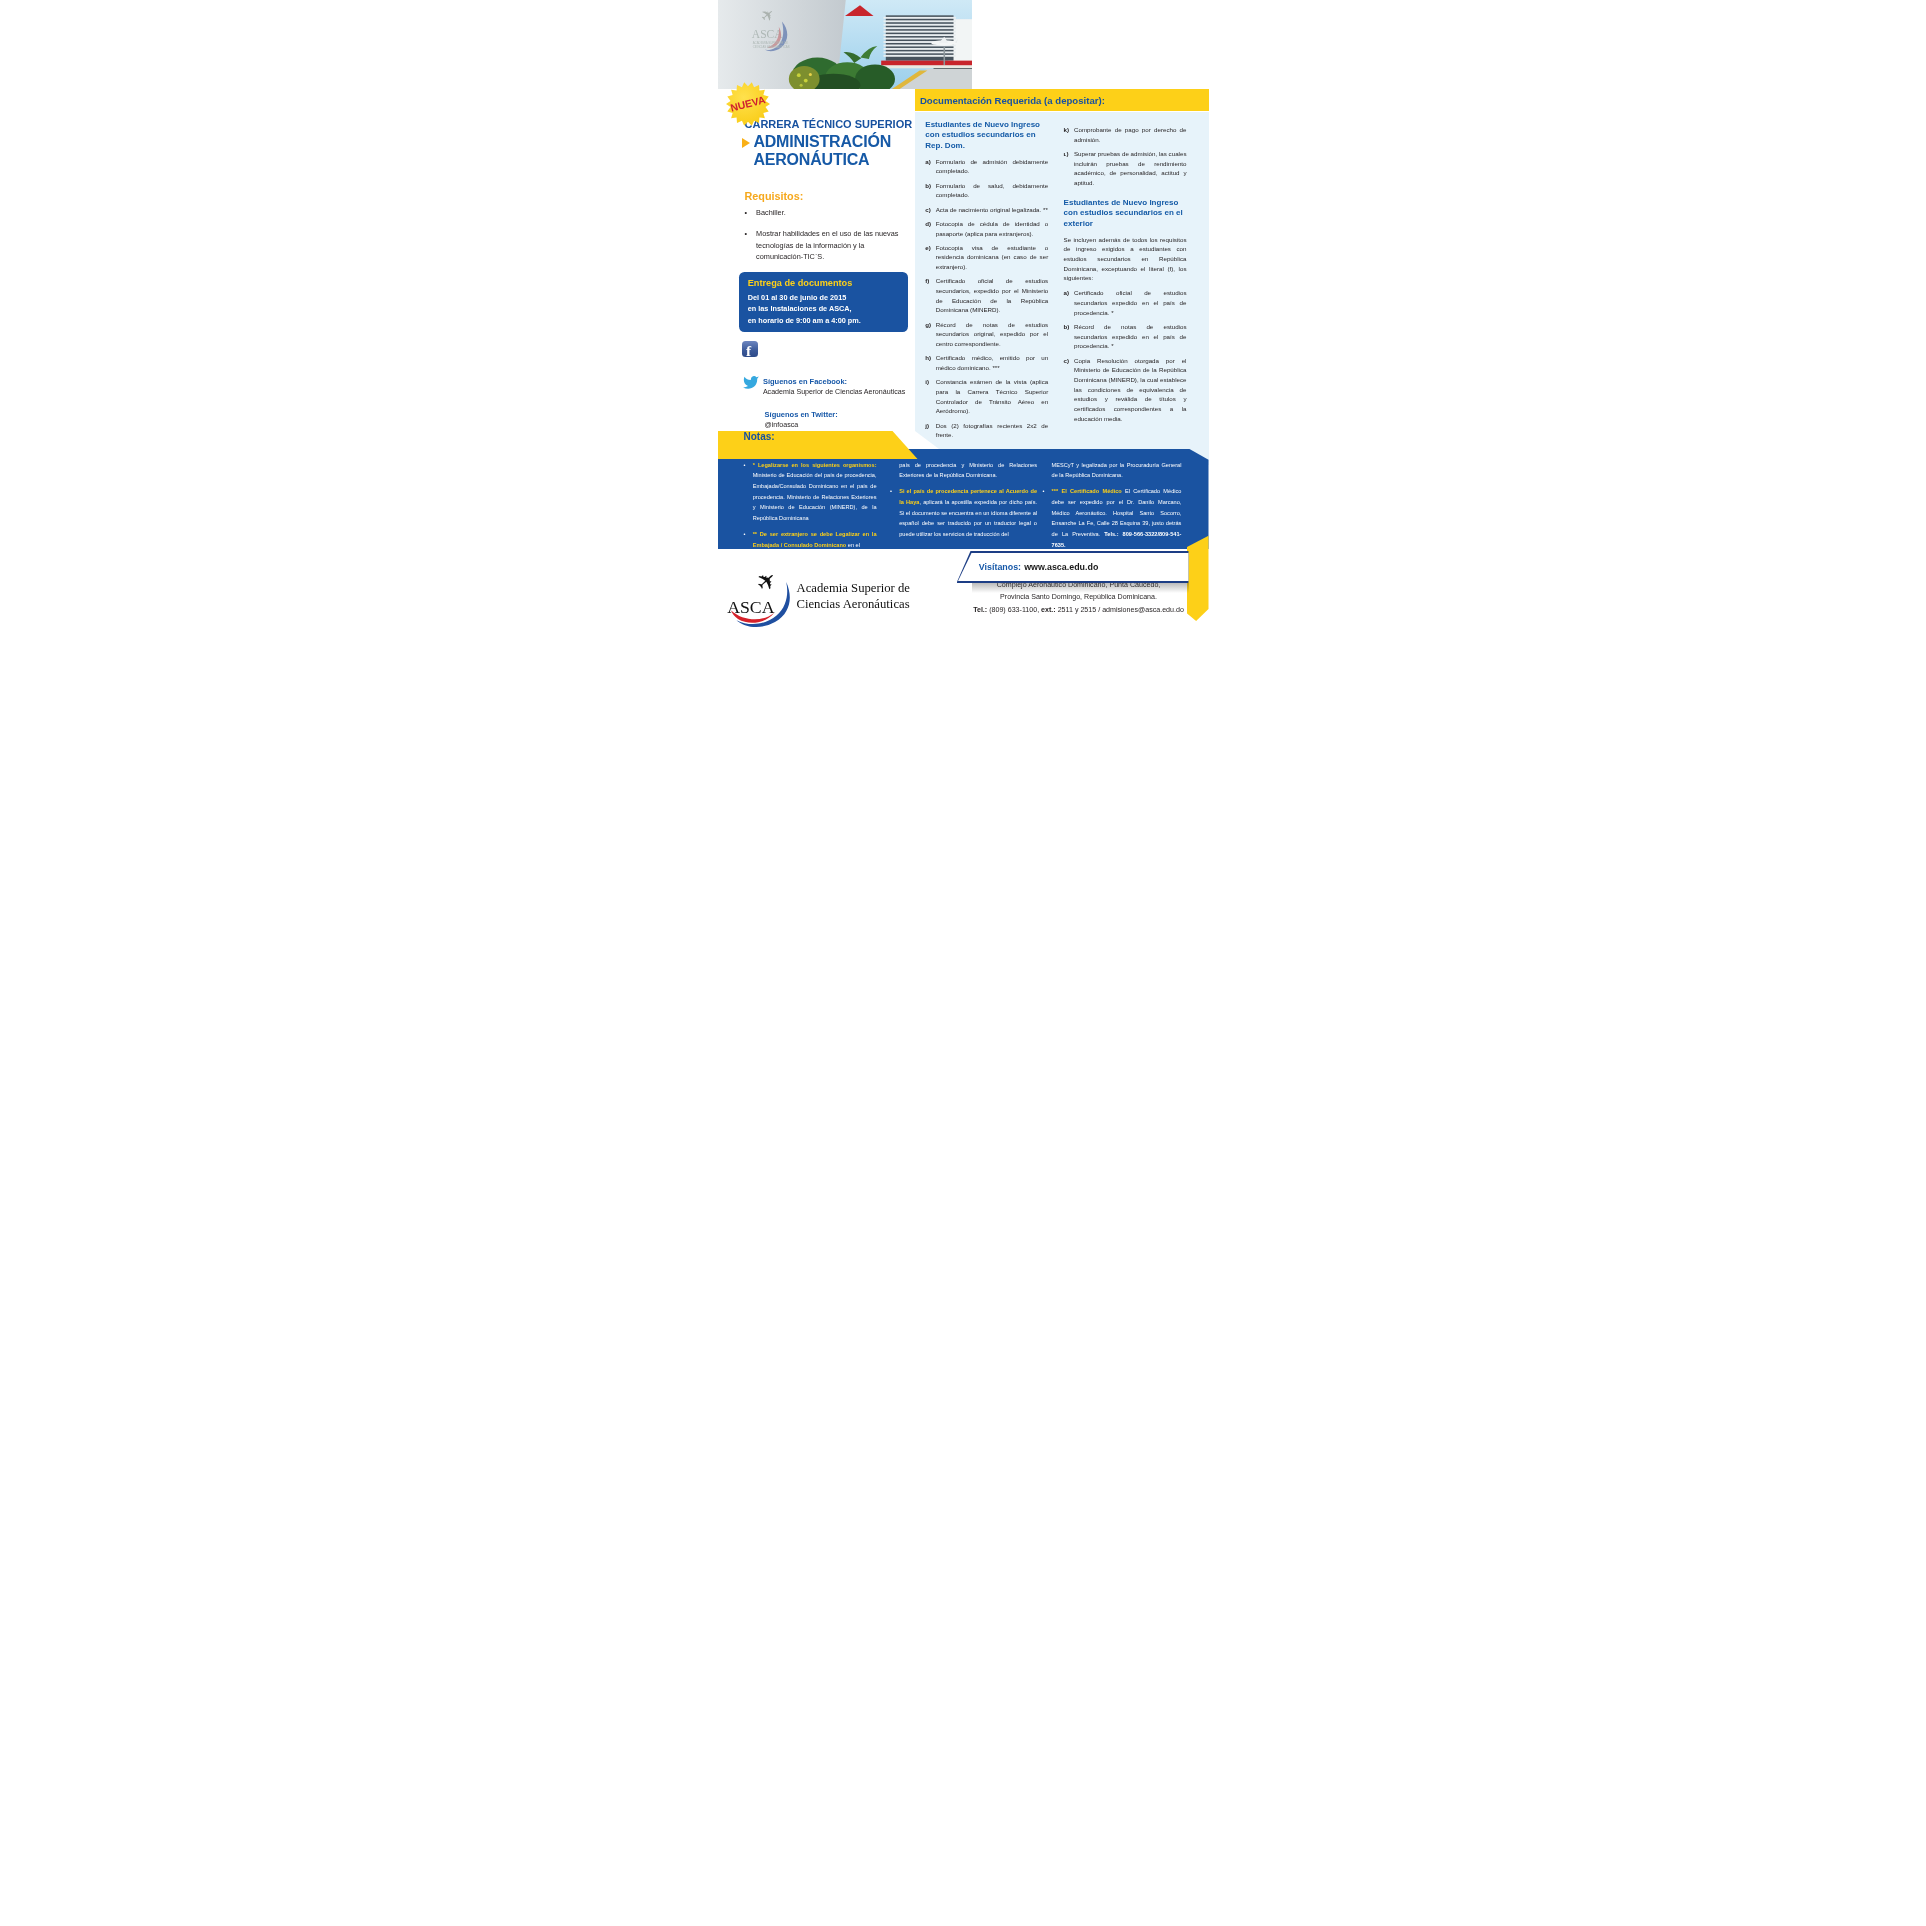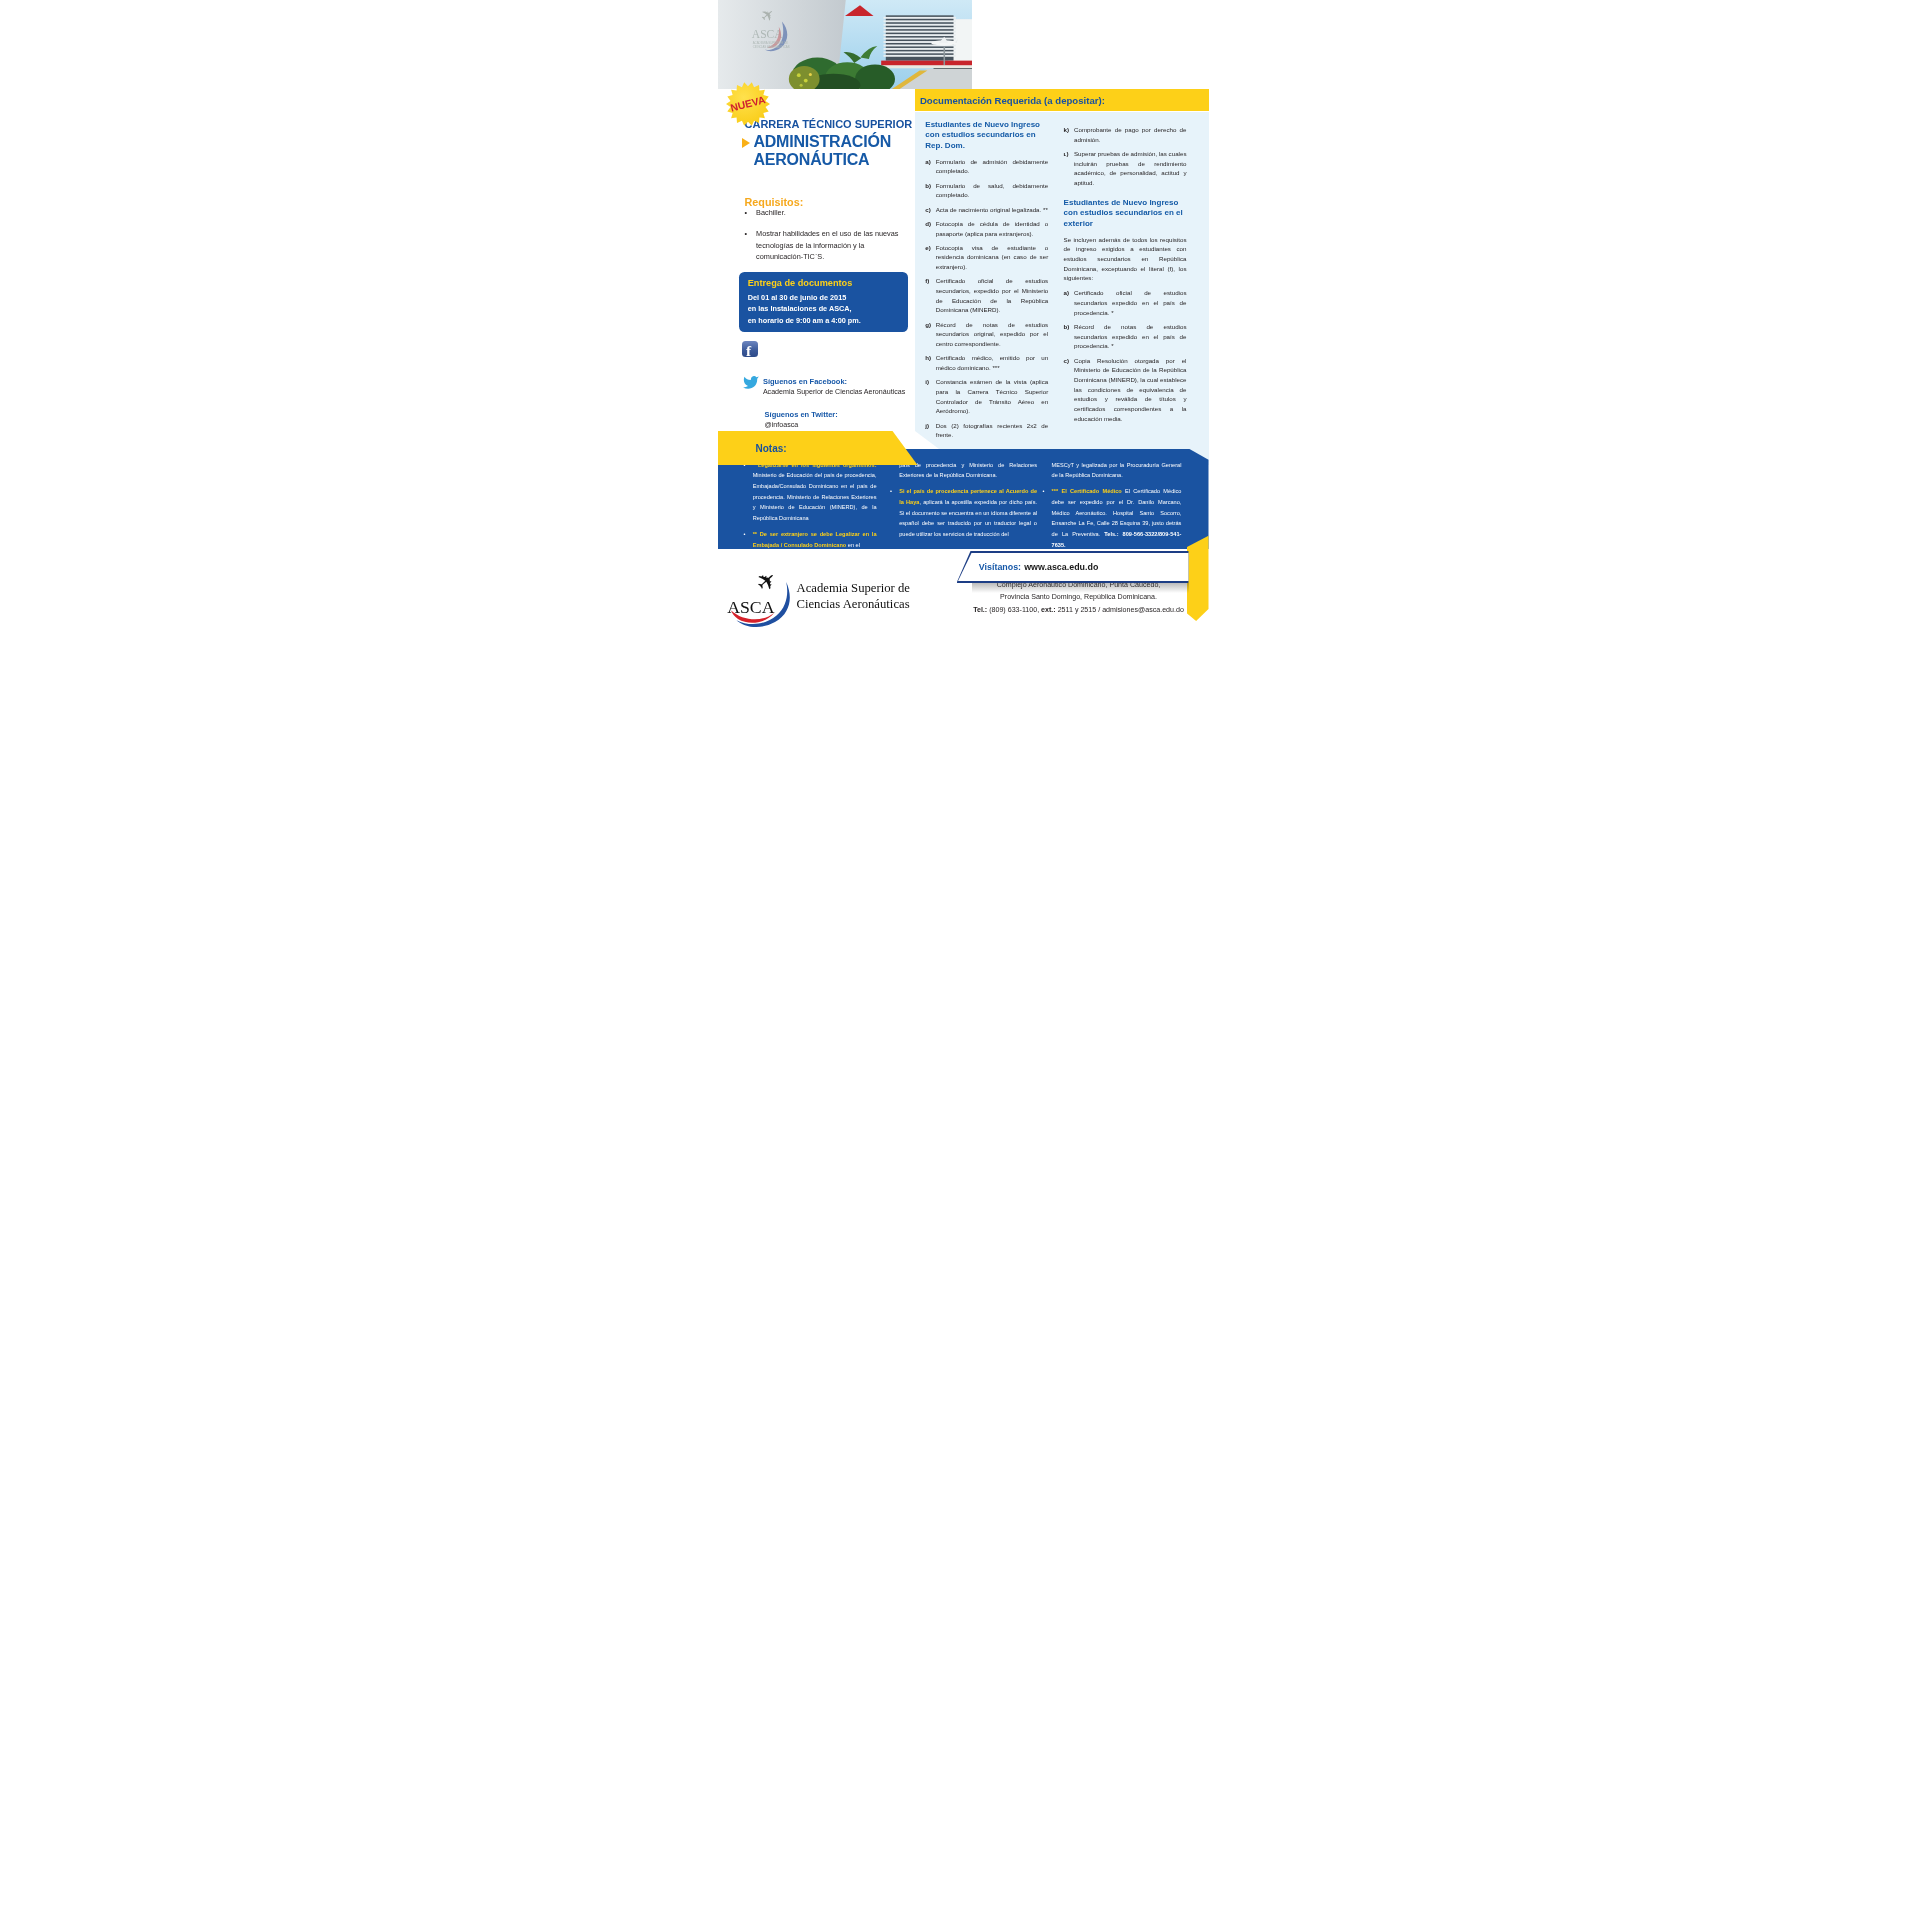--- a/index.html
+++ b/index.html
@@ -31,44 +31,44 @@
   .item .t{flex:1;color:#231f20;font-size:6.2px;line-height:1.56;text-align:justify;}
   .intro{color:#231f20;font-size:6.2px;line-height:1.56;text-align:justify;margin:0 0 5.4px 0;}
   .gap-lg{height:5.4px;}
   
   .badge{position:absolute;left:8.5px;top:82px;width:44px;height:44px;z-index:5;}
   .kicker{position:absolute;left:27px;top:118px;color:#17519f;font-weight:bold;font-size:11px;z-index:2;}
   .program{position:absolute;left:24px;top:133px;display:flex;z-index:2;}
   .arrow{width:0;height:0;border-left:8.5px solid #f9b017;border-top:5.8px solid transparent;
          border-bottom:5.8px solid transparent;margin:5px 3.9px 0 0;}
   .program .title{color:#1659a6;font-weight:bold;font-size:16px;line-height:1.13;letter-spacing:-0.2px;}
-  .req-h{position:absolute;left:27px;top:196px;color:#f6a81c;font-weight:bold;font-size:10.8px;z-index:2;}
+  .req-h{position:absolute;left:27px;top:190px;color:#f6a81c;font-weight:bold;font-size:10.8px;z-index:2;}
   .req-list{position:absolute;left:27px;top:207px;width:154px;z-index:2;}
   .req-item{display:flex;margin-bottom:10px;}
   .req-item .dot{flex:0 0 11.6px;color:#231f20;font-size:7.3px;line-height:1.55;}
   .req-item .t{flex:1;color:#231f20;font-size:7.3px;line-height:1.55;}
   .entrega{position:absolute;left:21px;top:272px;width:169px;box-sizing:border-box;z-index:2;
            background:#1a53a1;border-radius:5.4px;padding:6.2px 8.5px 5.4px 9.2px;}
   .entrega .et{color:#fdd018;font-weight:bold;font-size:9.2px;margin-bottom:3.5px;}
   .entrega .el{color:#fff;font-weight:bold;font-size:7.3px;line-height:1.58;}
   .social{position:absolute;left:24px;z-index:2;display:flex;align-items:flex-start;}
   .social.fb{top:341px;}
   .social.tw{top:374px;}
   .fbicon{width:16px;height:16px;border-radius:3.5px;background:linear-gradient(#6d86c0,#3b5998 60%,#2d4a88);
           color:#fff;font-family:"Liberation Serif",serif;font-weight:bold;font-size:15.4px;
           overflow:hidden;position:relative;flex:0 0 16px;}
   .fbicon i{position:absolute;left:4.6px;top:0.8px;font-style:normal;}
   .twicon{flex:0 0 17.7px;height:17px;}
   .social .txt{margin-left:5.4px;margin-top:36px;}
   .social .lbl{color:#1758a8;font-weight:bold;font-size:7.5px;line-height:1.3;}
   .social .sub{color:#231f20;font-size:7.1px;line-height:1.5;}
   
-  .notas-band{position:absolute;left:0;top:431px;width:204px;height:34px;background:#fdd018;z-index:2;
+  .notas-band{position:absolute;left:0;top:431px;width:204px;height:28px;background:#fdd018;z-index:2;
               clip-path:polygon(0 0,175px 0,200px 100%,0 100%);
-              display:flex;align-items:center;padding-left:38px;box-sizing:border-box;}
+              display:flex;align-items:flex-start;padding-left:26px;box-sizing:border-box;}
   .notas-band span{color:#17519f;font-weight:bold;font-size:10px;}
   .pale-corner{position:absolute;left:458px;top:448px;width:33px;height:17.3px;background:#e7f3fa;z-index:0;}
   .notes{position:absolute;left:0;top:449px;width:491px;height:100px;background:#1a53a1;z-index:1;
          clip-path:polygon(0 0,472px 0,100% 10.8px,100% 100%,0 100%);
          box-sizing:border-box;padding:10.8px 0 0 26px;display:flex;}
   .ncol{color:#fff;font-size:5.6px;line-height:1.9;text-align:justify;}
   .ncol.c1{width:133px;margin-right:13.5px;}
   .ncol.c2{width:147px;margin-right:5.4px;}
   .ncol.c3{width:139px;}
   .nb{display:flex;}

